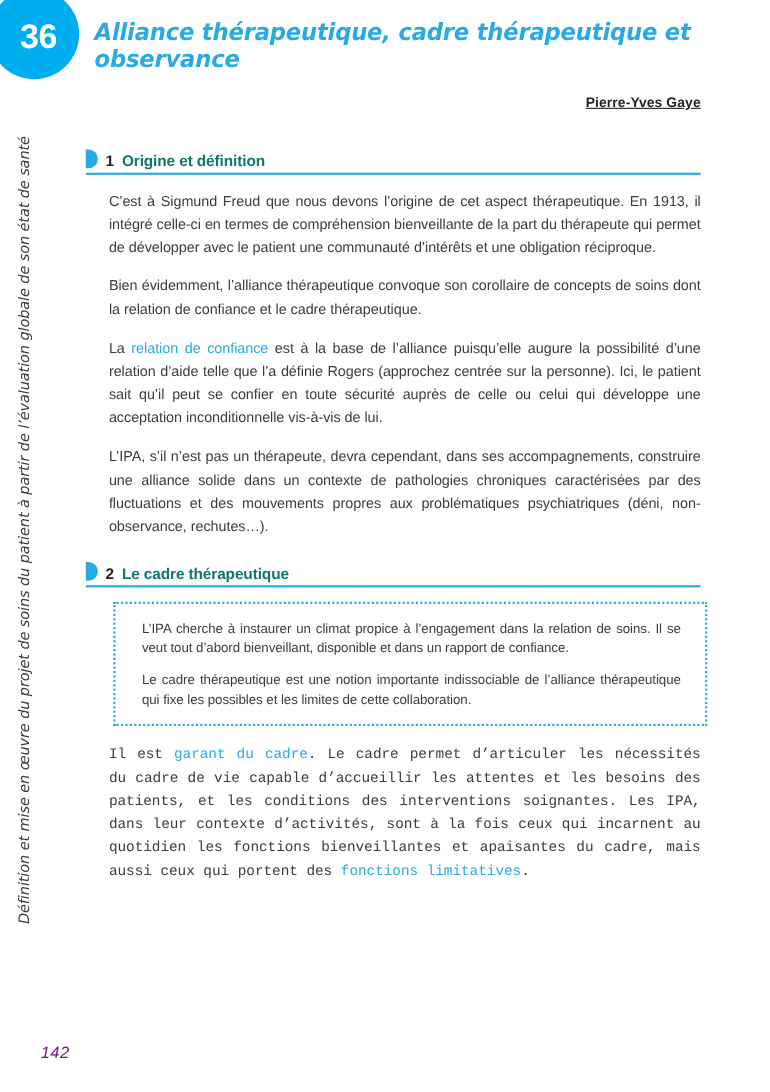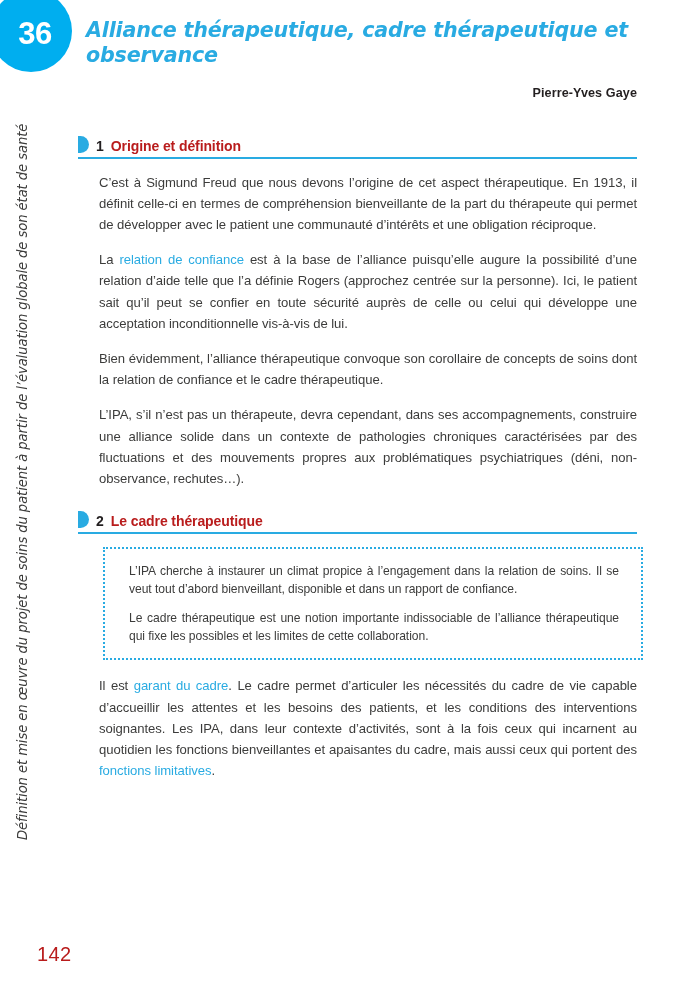--- a/index.html
+++ b/index.html
@@ -89,32 +89,33 @@
     width: 538px;
   }
 
   .author {
     text-align: right;
     font-size: 12.6px;
     font-weight: bold;
     color: #231F20;
     letter-spacing: 0.1px;
     margin: 0 0 34px 0;
+    text-decoration: underline;
   }
 
   p.body {
     margin: 0 0 14px 0;
     font-size: 13.1px;
     line-height: 21.2px;
     color: #3C3C3B;
     text-align: justify;
     text-justify: inter-word;
     letter-spacing: -0.05px;
   }
-  p.body:last-child { margin-bottom: 0; }
+  p.body:last-child { margin-bottom: 0; font-family: Liberation Mono, monospace; }
 
   .hl {
     color: #29ABE2;
   }
 
   
   .section-head {
     position: relative;
     margin: 20px 0 13px 0;
     padding-left: 0;
@@ -138,21 +139,21 @@
   }
   .section-num {
     font-size: 14px;
     font-weight: bold;
     color: #231F20;
     margin-right: 7px;
   }
   .section-title {
     font-size: 14px;
     font-weight: bold;
-    color: #b91c1c;
+    color: #0f766e;
     letter-spacing: -0.1px;
   }
   .section-rule {
     margin-top: 3px;
     margin-left: -21px;
     height: 1.6px;
     background: #29ABE2;
     width: 559px;
   }
 
@@ -171,23 +172,24 @@
     text-align: justify;
     letter-spacing: -0.05px;
   }
   .callout p:last-child { margin-bottom: 0; }
 
   
   .page-number {
     position: absolute;
     left: 37px;
     bottom: 27px;
-    font-size: 20px;
-    color: #b91c1c;
+    font-size: 15px;
+    color: #701a75;
     letter-spacing: 0.4px;
+    font-style: italic;
   }
 </style>
 </head>
 <body>
 
 <div class="page">
 
   <div class="chapter-badge">
     <span class="chapter-badge-num">36</span>
   </div>
@@ -206,25 +208,25 @@
     <div class="section-head">
       <div class="section-head-row">
         <span class="section-marker"></span>
         <span class="section-num">1</span>
         <span class="section-title">Origine et définition</span>
       </div>
       <div class="section-rule"></div>
     </div>
 
 
-    <p class="body">C’est à Sigmund Freud que nous devons l’origine de cet aspect thérapeutique. En 1913, il définit celle-ci en termes de compréhension bienveillante de la part du thérapeute qui permet de développer avec le patient une communauté d’intérêts et une obligation réciproque.</p>
+    <p class="body">C’est à Sigmund Freud que nous devons l’origine de cet aspect thérapeutique. En 1913, il intégré celle-ci en termes de compréhension bienveillante de la part du thérapeute qui permet de développer avec le patient une communauté d’intérêts et une obligation réciproque.</p>
+
+    <p class="body">Bien évidemment, l’alliance thérapeutique convoque son corollaire de concepts de soins dont la relation de confiance et le cadre thérapeutique.</p>
 
     <p class="body"><span>La </span><span class="hl">relation de confiance</span><span> est à la base de l’alliance puisqu’elle augure la possibilité d’une relation d’aide telle que l’a définie Rogers (approchez centrée sur la personne). Ici, le patient sait qu’il peut se confier en toute sécurité auprès de celle ou celui qui développe une acceptation inconditionnelle vis-à-vis de lui.</span></p>
-
-    <p class="body">Bien évidemment, l’alliance thérapeutique convoque son corollaire de concepts de soins dont la relation de confiance et le cadre thérapeutique.</p>
 
 
     <p class="body">L’IPA, s’il n’est pas un thérapeute, devra cependant, dans ses accompagnements, construire une alliance solide dans un contexte de pathologies chroniques caractérisées par des fluctuations et des mouvements propres aux problématiques psychiatriques (déni, non-observance, rechutes…).</p>
 
     <div class="section-head">
       <div class="section-head-row">
         <span class="section-marker"></span>
         <span class="section-num">2</span>
         <span class="section-title">Le cadre thérapeutique</span>
       </div>

